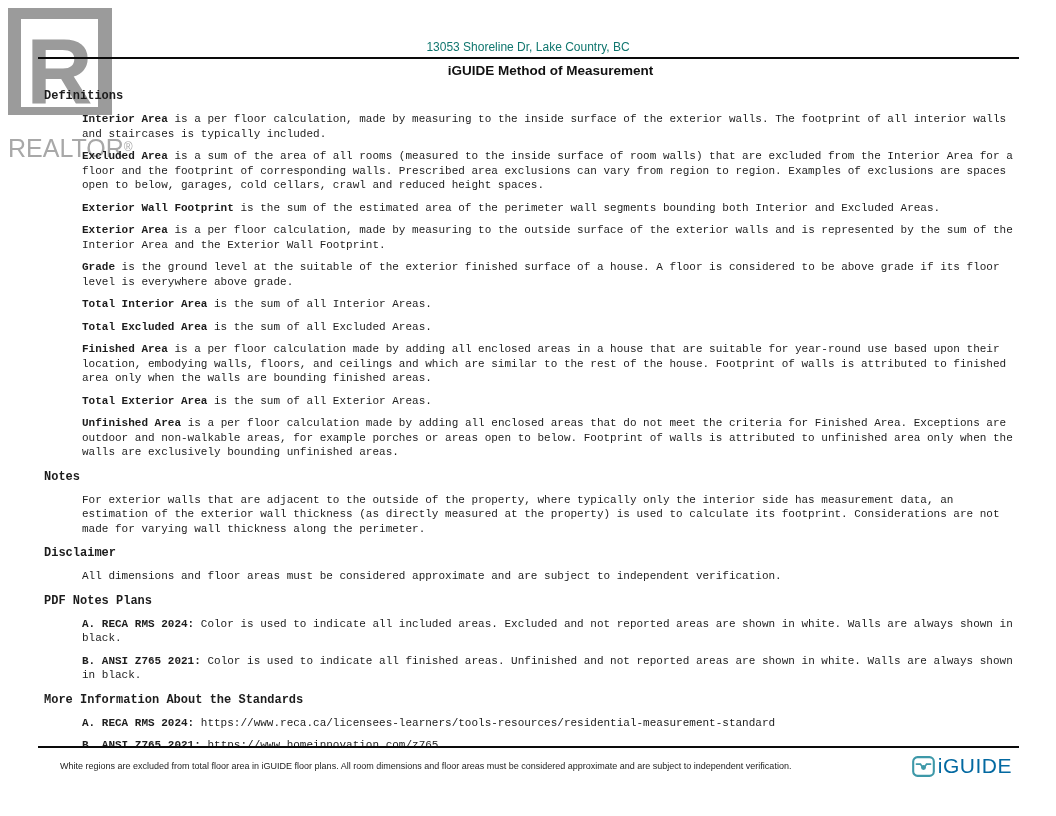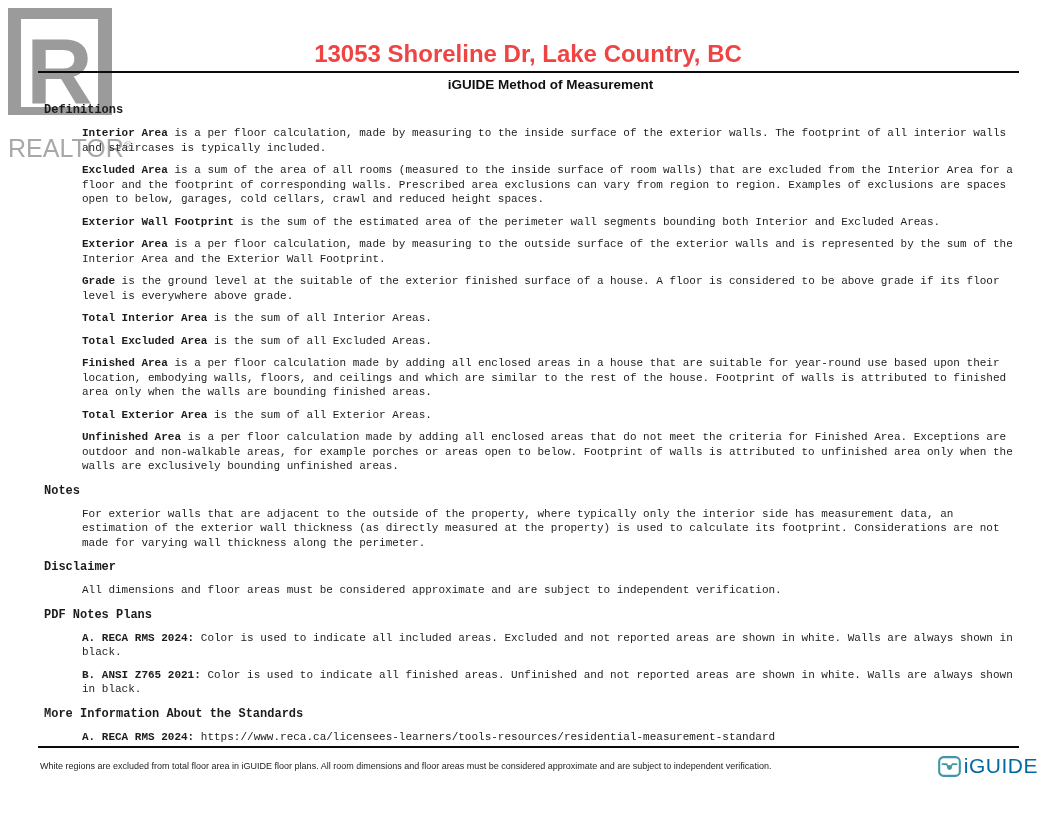--- a/index.html
+++ b/index.html
@@ -27,36 +27,37 @@
     transform:translateY(6px);
   }
   .logo-word {
     margin-top:19px; font-size:25px; font-weight:normal; color:#a8a8a8;
     letter-spacing:0px; white-space:nowrap;
   }
   .logo-word .reg { font-size:12px; vertical-align:6px; }
 
   
   .header { position:relative; z-index:1; padding-top:40px; text-align:center; }
-  .page-title { font-size:24px; font-weight:bold; color:#ef4444; }
+  .page-title { font-size:12px; font-weight:normal; color:#0f766e; }
   .header-rule { height:2px; background:#0a0a0a; margin:3px 37px 0 38px; }
   .page-subtitle { font-size:13.5px; font-weight:bold; margin-top:4px; color:#111;padding-left:45px; }
 
   
   .content { position:relative; z-index:1; padding:1px 37px 0 44px; font-size:11px;font-family:Liberation Mono, monospace; }
   .section-heading { font-size:12px; font-weight:bold; margin-top:10px; line-height:1.25; }
   .body { margin:8px 0 0 38px; line-height:1.32; font-size:11px; }
   .term { font-weight:bold; }
 
   
   .footer { position:absolute; left:0; right:0; top:746px; z-index:2; background:#fff; }
   .footer-rule { height:2px; background:#0a0a0a; margin:0 37px 0 38px; }
   .footer-row {
     display:flex; align-items:center; justify-content:space-between;
-    padding:6px 18px 0 40px;
+    padding:6px 44px 0 40px;
+    margin-left:20px;
   }
   .footer-text { font-size:9px; color:#222; }
   .iguide-logo { display:flex; align-items:center; gap:3px; color:#0369a1; }
   .iguide-word { font-size:21px; font-weight:400; letter-spacing:0.5px; }
   .iguide-icon { display:block; }
 </style>
 </head>
 <body>
 
 <div class="page">

